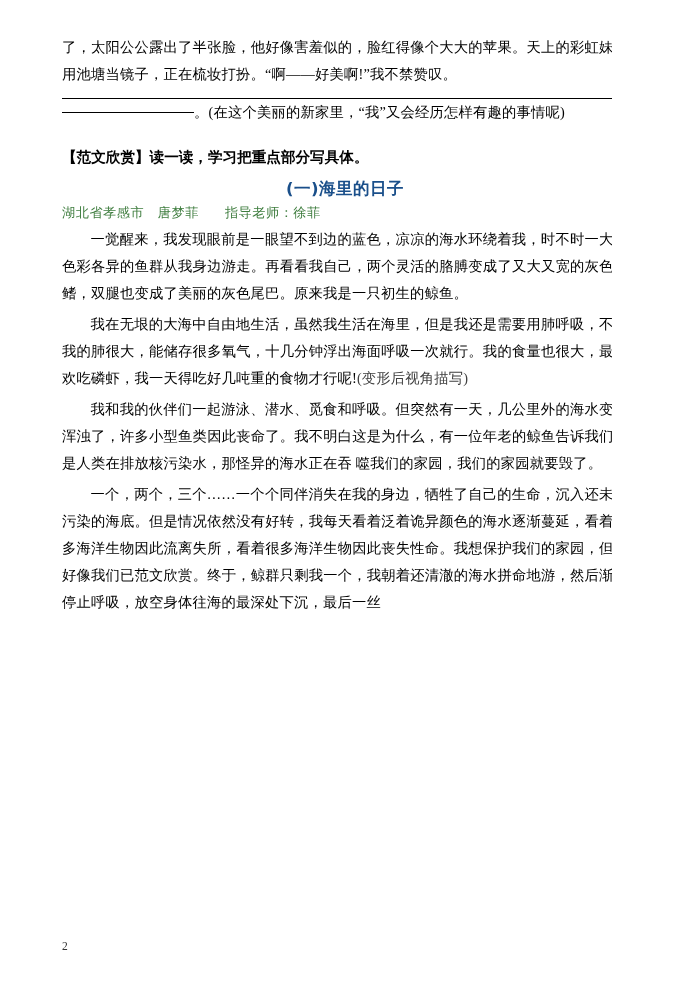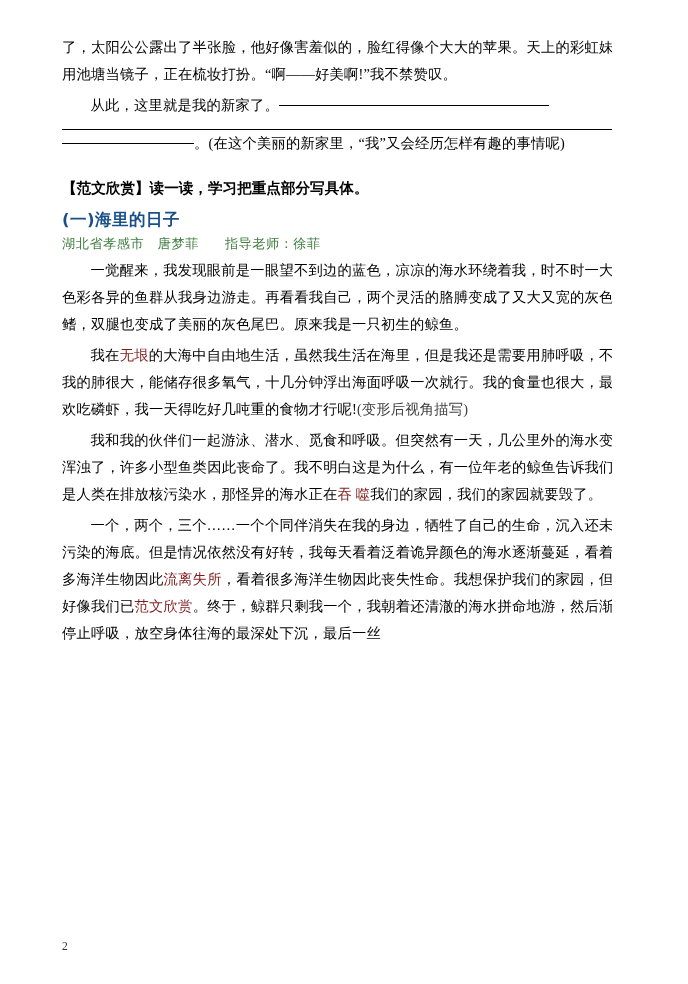--- a/index.html
+++ b/index.html
@@ -49,40 +49,41 @@
     margin: 10px 0 0 0;
   }
   .hdr-line {
     margin: 8px 0 6px 0;
     font-size: 14.6px;
     line-height: 26px;
     font-weight: bold;
     font-family: "DejaVu Sans", "Liberation Sans", sans-serif;
   }
   .title-center {
+    text-align: center;
     font-size: 16.5px;
     font-weight: bold;
     color: #1a4f8a;
     margin: 8px 0 4px 0;
     font-family: "DejaVu Sans", "Liberation Sans", sans-serif;
     letter-spacing: 0.5px;
   }
   .byline {
     text-align: left;
     font-size: 13.2px;
     color: #3f7d3f;
     margin: 0 0 4px 0;
     letter-spacing: 0.5px;
   }
   .byline .sp {
     display: inline-block;
     width: 26px;
   }
   .blue {
-    color: #7f1d1d;
+    color: #000000;
   }
   .annot {
     color: #404040;
   }
   .spacer-sm { height: 6px; }
   .pagenum {
     position: absolute;
     left: 62px;
     top: 940px;
     font-size: 11.5px;
@@ -91,23 +92,20 @@
   }
 </style>
 </head>
 <body>
 
 <div class="page">
   <div class="content">
 
     <p class="para">了，太阳公公露出了半张脸，他好像害羞似的，脸红得像个大大的苹果。天上的彩虹妹妹用池塘当镜子，正在梳妆打扮。“啊——好美啊!”我不禁赞叹。</p>
 
-    <p class="para indent">
-      <span>从此，这里就是我的新家了。</span><span class="blank-long" style="width:270px"></span>
-    </p>
 
     <div class="rule-full"></div>
 
     <p class="para">
       <span class="blank-long" style="width:132px"></span><span>。(在这个美丽的新家里，“我”又会经历怎样有趣的事情呢)</span>
     </p>
 
 
     <div class="spacer-sm"></div>
 

